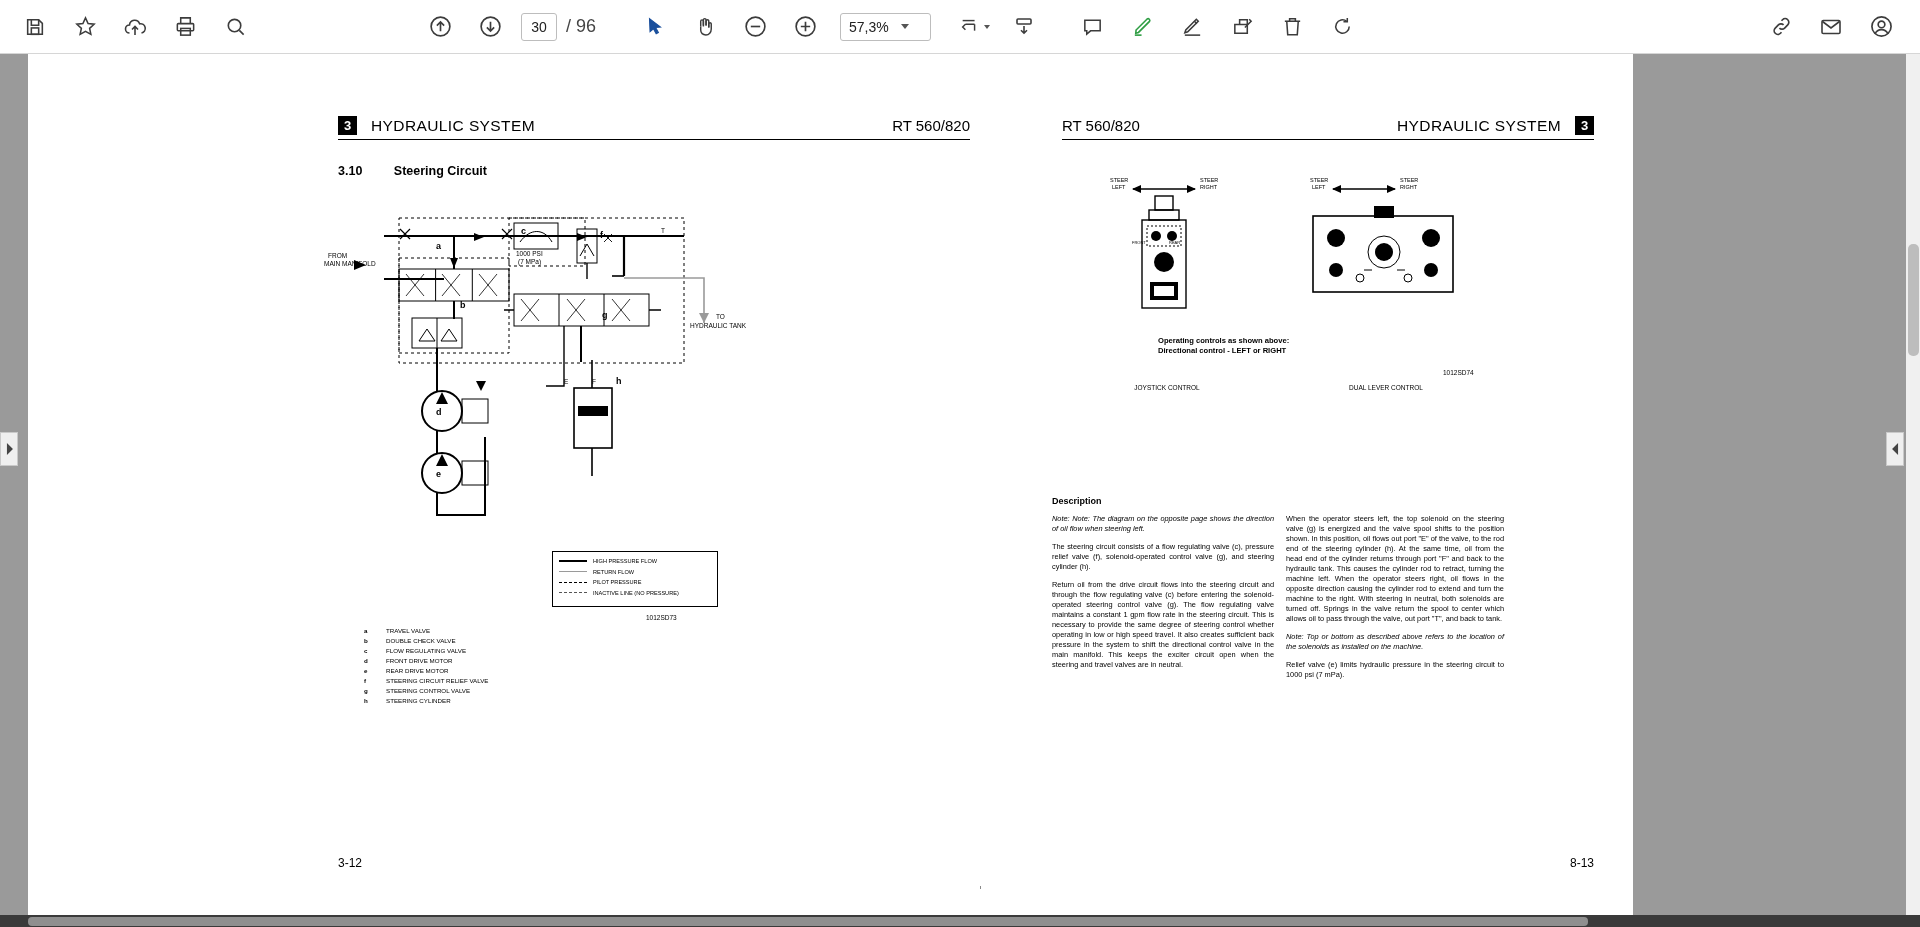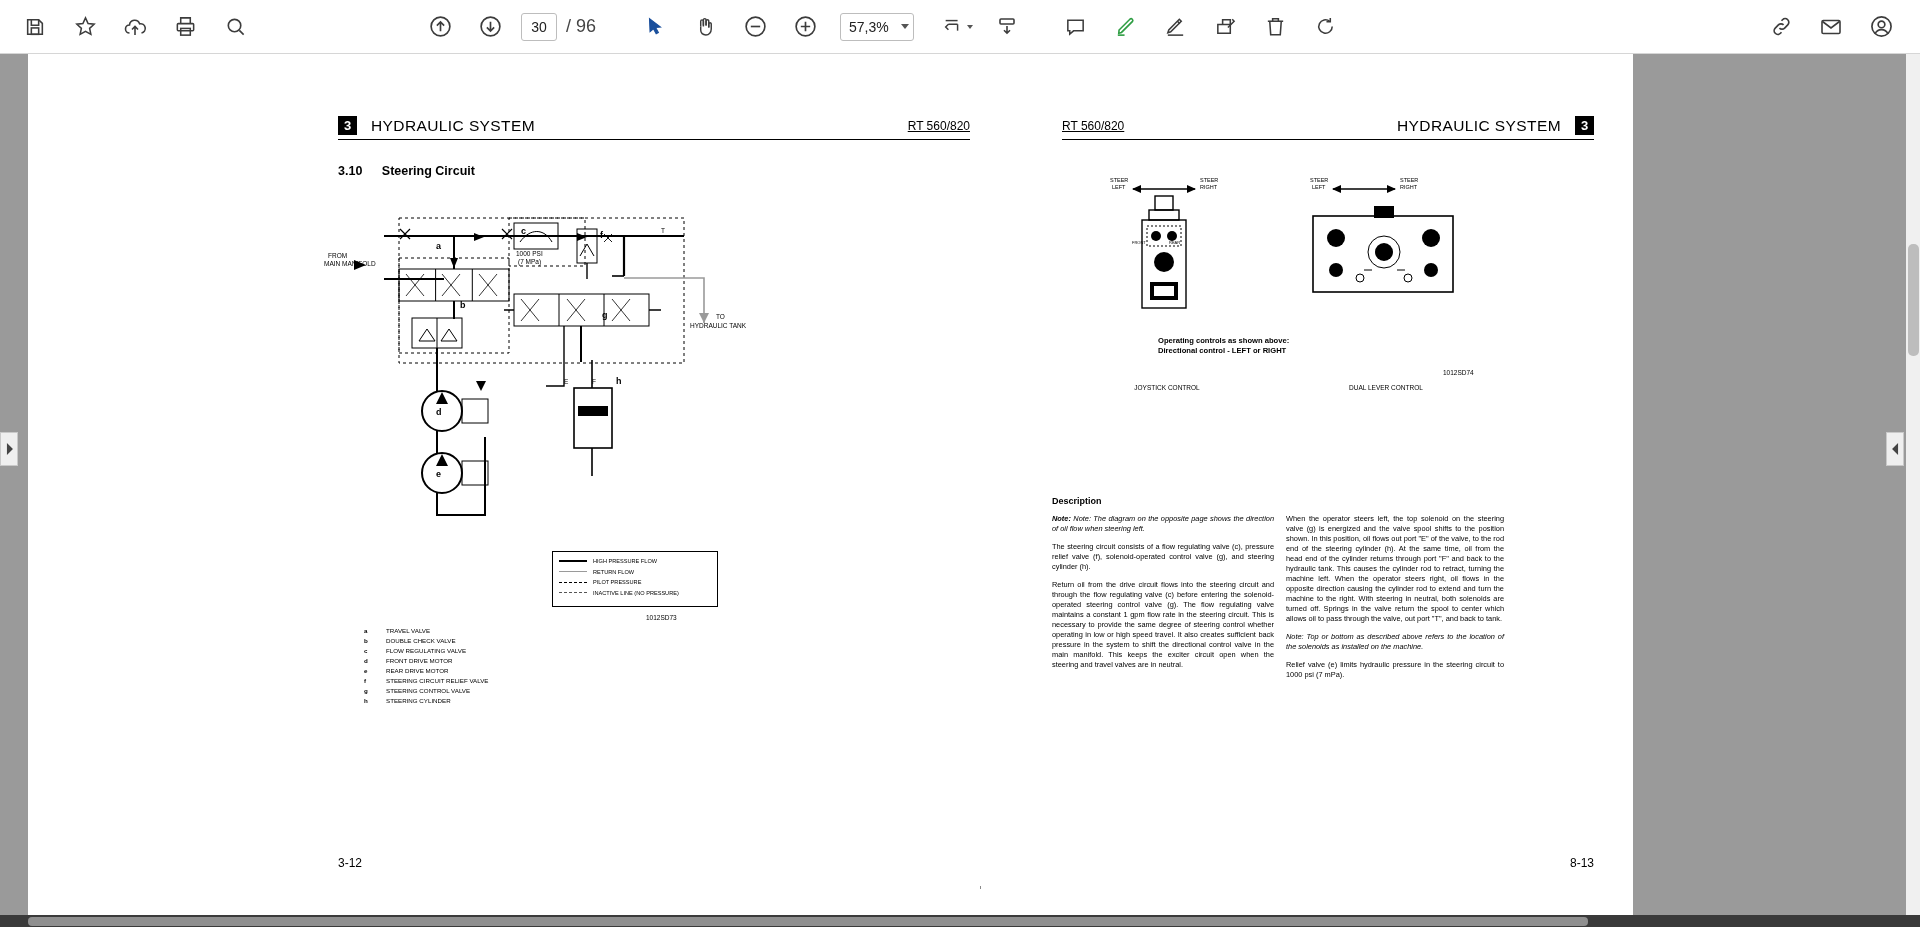--- a/index.html
+++ b/index.html
@@ -30,21 +30,21 @@
 
   .page-num-box {
     width:36px; height:28px; border:1px solid #bdbdbd; border-radius:3px;
     background:#fff; font-size:14px; color:#222; text-align:center;
     line-height:26px; margin-left:6px;
   }
   .page-total { font-size:18px; color:#444; margin-left:9px; }
 
   .zoom-box {
     display:flex; align-items:center; border:1px solid #bdbdbd; border-radius:3px;
-    height:28px; padding:0 4px 0 8px; margin-left:10px; background:#fff;
+    height:28px; padding:0 21px 0 8px; margin-left:10px; background:#fff;
   }
   .zoom-val { font-size:14px; color:#222; min-width:42px; }
   .caret-dn { width:0;height:0;border-left:4px solid transparent;border-right:4px solid transparent;border-top:5px solid #555; margin-left:10px; }
   .mini-caret { width:0;height:0;border-left:3.5px solid transparent;border-right:3.5px solid transparent;border-top:4.5px solid #555; margin-left:3px; }
 
   
   #viewer {
     position:absolute; top:54px; left:0; width:1920px; height:873px;
     background:#9a9a9a;
   }
@@ -82,25 +82,25 @@
   }
 
   
   .pg-header { position:absolute; left:14px; right:14px; top:20px; height:30px; }
   .chap-box {
     width:19px;height:19px;background:#000;color:#fff;font-size:13px;font-weight:bold;
     display:flex;align-items:center;justify-content:center;
   }
   .hdr-row { display:flex; align-items:center; justify-content:space-between; }
   .hdr-title { font-size:15.5px; letter-spacing:.4px; }
-  .hdr-model { font-size:12px;text-decoration:underline; }
+  .hdr-model { font-size:15px; }
   .hdr-rule { border-bottom:1.6px solid #000; margin-top:4px; }
 
   .sec-title { position:absolute; left:14px; top:68px; font-size:12.5px; font-weight:bold; }
-  .sec-num { margin-right:16px; }
+  .sec-num { margin-right:28px; }
 
   .pg-footer { position:absolute; bottom:16px; font-size:12px; }
   #pg-left-footer { left:14px; }
   #pg-right-footer { right:14px; }
 
   
   .legend-box {
     position:absolute; left:228px; top:455px; width:166px; height:56px;
     border:1.5px solid #000; background:#fff; padding:5px 6px;
     font-size:5.6px; line-height:1.45;
@@ -561,21 +561,21 @@
       <div class="dwg-id" id="dwg-right">1012SD74</div>
 
       <div class="op-note">
         <div>Operating controls as shown above:</div>
         <div>Directional control - LEFT or RIGHT</div>
       </div>
 
       <div class="desc-h">Description</div>
 
       <div class="col" id="col-a">
-        <p><span class="bd it" style="font-weight:bold">Note:</span> <span class="it">Note: The diagram on the opposite page shows the direction of oil flow when steering left.</span></p>
+        <p><span class="bd it" style="font-weight:normal">Note:</span> <span class="it">Note: The diagram on the opposite page shows the direction of oil flow when steering left.</span></p>
         <p>The steering circuit consists of a flow regulating valve (c), pressure relief valve (f), solenoid-operated control valve (g), and steering cylinder (h).</p>
         <p>Return oil from the drive circuit flows into the steering circuit and through the flow regulating valve (c) before entering the solenoid-operated steering control valve (g). The flow regulating valve maintains a constant 1 gpm flow rate in the steering circuit. This is necessary to provide the same degree of steering control whether operating in low or high speed travel. It also creates sufficient back pressure in the system to shift the directional control valve in the main manifold. This keeps the exciter circuit open when the steering and travel valves are in neutral.</p>
       </div>
 
       <div class="col" id="col-b">
         <p>When the operator steers left, the top solenoid on the steering valve (g) is energized and the valve spool shifts to the position shown. In this position, oil flows out port "E" of the valve, to the rod end of the steering cylinder (h). At the same time, oil from the head end of the cylinder returns through port "F" and back to the hydraulic tank. This causes the cylinder rod to retract, turning the machine left. When the operator steers right, oil flows in the opposite direction causing the cylinder rod to extend and turn the machine to the right. With steering in neutral, both solenoids are turned off. Springs in the valve return the spool to center which allows oil to pass through the valve, out port "T", and back to tank.</p>
         <p class="it">Note: Top or bottom as described above refers to the location of the solenoids as installed on the machine.</p>
         <p>Relief valve (e) limits hydraulic pressure in the steering circuit to 1000 psi (7 mPa).</p>
       </div>
 

